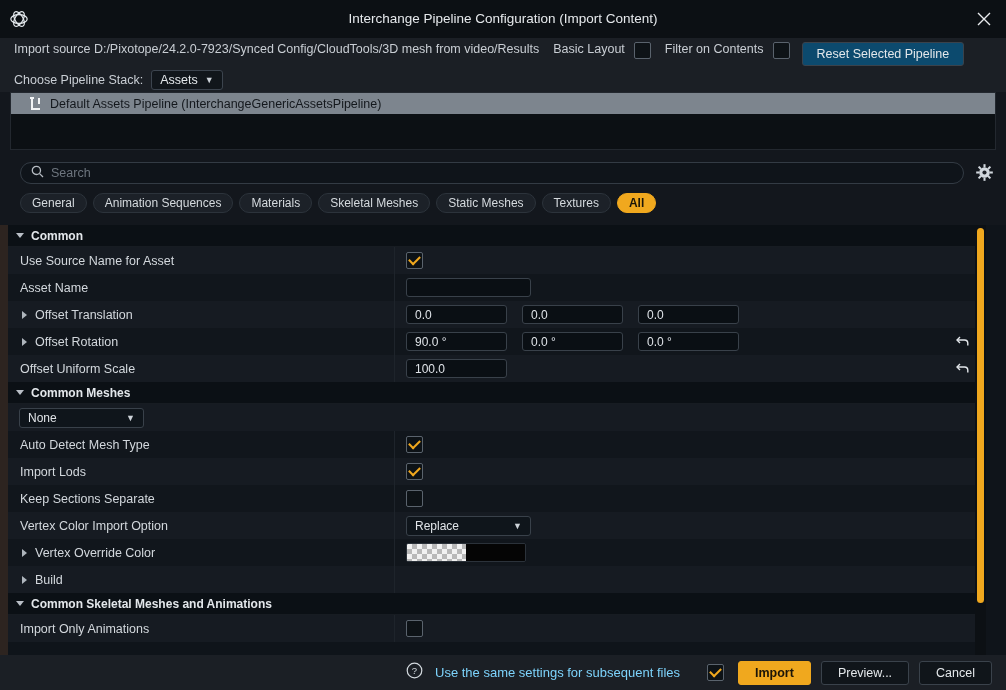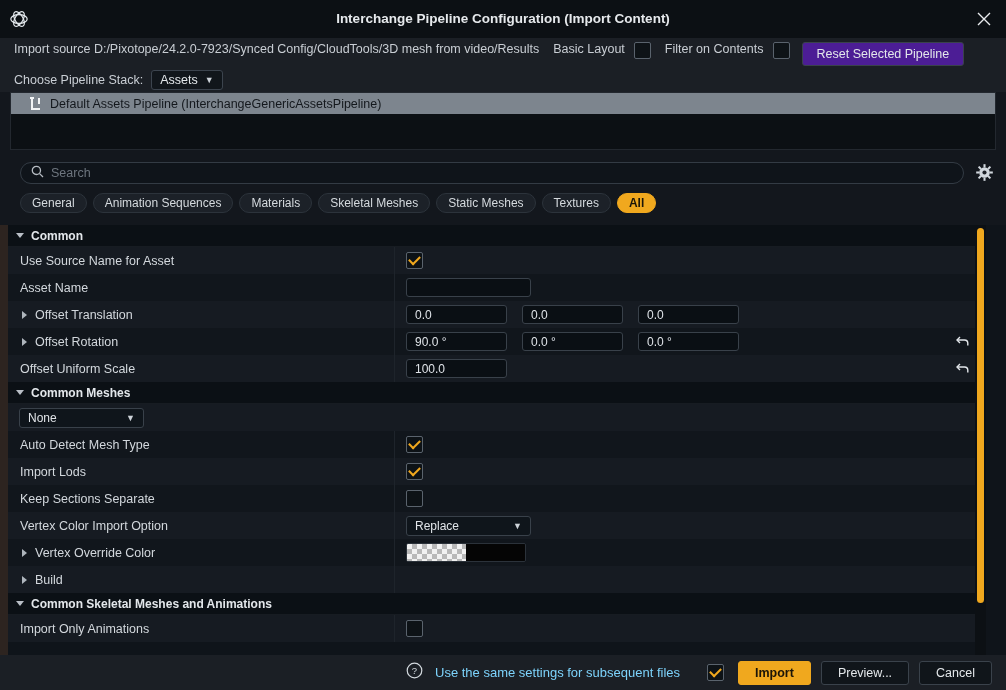--- a/index.html
+++ b/index.html
@@ -9,21 +9,21 @@
     font-family:"Liberation Sans", sans-serif;
     color:#d9dde2;
     overflow:hidden;
   }
   #app{ position:relative; width:1006px; height:690px; background:#13171d; }
 
   
   .titlebar{
     position:absolute; left:0; top:0; width:1006px; height:38px;
     background:#0c1014;
-    display:flex; align-items:center;font-weight:bold;
+    display:flex; align-items:center;
   }
   .app-logo{ width:38px; height:38px; display:flex; align-items:center; justify-content:center; }
   .title-text{
     position:absolute; left:0; right:0; top:0; height:38px;
     line-height:38px; text-align:center; font-size:13.5px; color:#e6e9ec;
     pointer-events:none;
   }
   .close-btn{
     position:absolute; right:0; top:0; width:44px; height:38px;
     display:flex; align-items:center; justify-content:center;
@@ -41,21 +41,21 @@
     white-space:nowrap; overflow:hidden; max-width:545px; text-overflow:clip;
   }
   .tb-chk-label{ font-size:12.5px; color:#c9ced4; margin-left:14px; }
   .tb-chk{
     width:17px; height:17px; margin-left:9px;
     border:1px solid #5a636d; border-radius:2px; background:#0e1317;
     cursor:pointer; flex:none;
   }
   .reset-btn{
     margin-left:12px; height:24px; padding:0 14px;
-    background:#4c1d95; border:1px solid #3a424b; border-radius:3px;
+    background:#0c4a6e; border:1px solid #3a424b; border-radius:3px;
     font-size:12.5px; color:#e3e7ea; display:flex; align-items:center; cursor:pointer;
     white-space:nowrap;
   }
   .tb-row2{ position:absolute; left:0; top:30px; height:24px; display:flex; align-items:center; }
   .stack-label{ margin-left:14px; font-size:12.5px; color:#c9ced4; }
   .stack-select{
     margin-left:8px; height:20px; padding:0 8px;
     background:#11161b; border:1px solid #3c444e; border-radius:3px;
     font-size:12.5px; color:#e3e7ea; display:flex; align-items:center; gap:7px;
     cursor:pointer;

